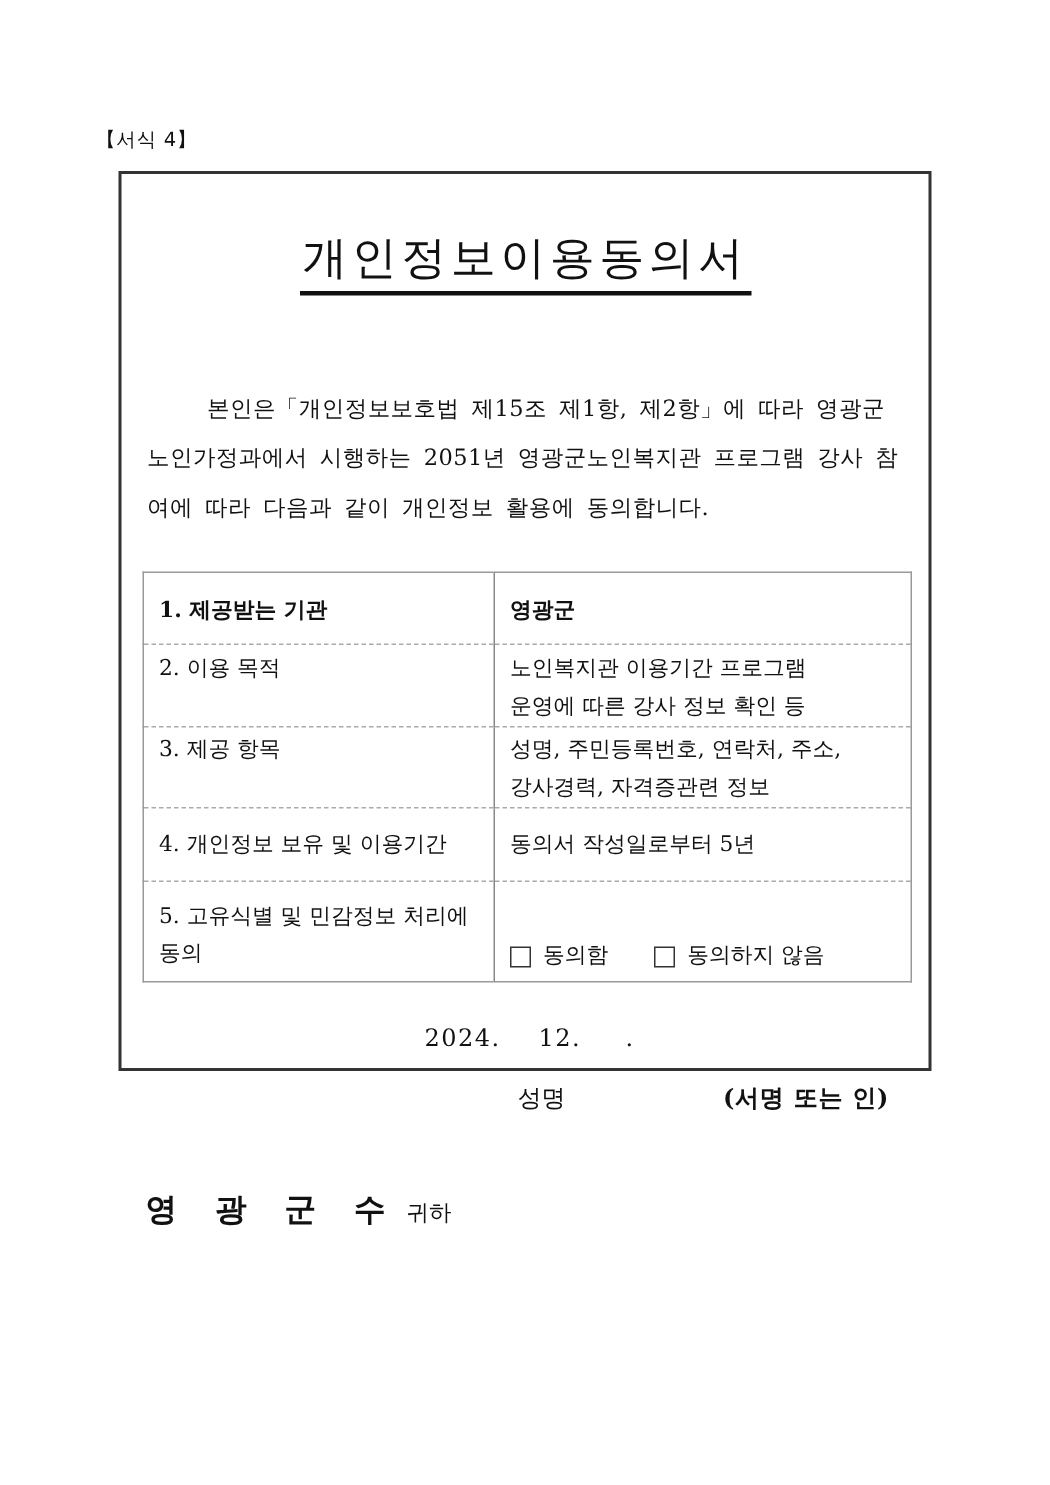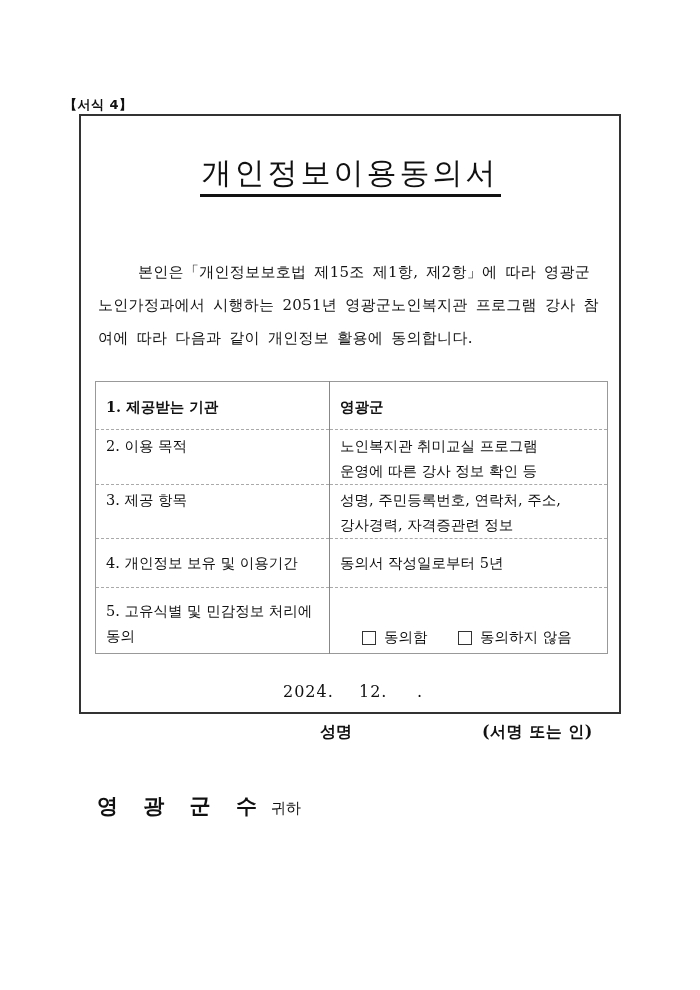--- a/index.html
+++ b/index.html
@@ -1,47 +1,47 @@
 <!DOCTYPE html>
 <html><head>
   <meta charset="utf-8">
   <style>
     html, body { margin: 0; padding: 0; background: #ffffff; }
     body { width: 700px; height: 990px; position: relative; overflow: hidden;
       font-family: "DejaVu Serif", "Liberation Serif", serif; color: #111; }
-    .form-tag { position: absolute; left: 64px; top: 96px; font-size: 13px;
-      font-family: "DejaVu Sans", "Liberation Sans", sans-serif; font-weight: bold; letter-spacing: 0.5px; }
+    .form-tag { position: absolute; left: 64px; top: 84px; font-size: 13px;
+      font-family: "DejaVu Sans", "Liberation Sans", sans-serif; font-weight: normal; letter-spacing: 0.5px; }
     .frame { position: absolute; left: 79px; top: 114px; width: 542px; height: 600px;
       border: 2px solid #333; box-sizing: border-box; }
     .title { position: absolute; left: 0; right: 0; top: 38px; text-align: center; }
     .title span { display: inline-block; font-family: "DejaVu Sans", "Liberation Sans", sans-serif;
       font-size: 30px; letter-spacing: 3px; font-weight: normal;
       border-bottom: 3px solid #111; padding: 0 2px 2px 2px; line-height: 38px; }
     .intro { position: absolute; left: 14px; right: 16px; top: 138px;
       font-size: 15px; line-height: 30px; text-align: justify; letter-spacing: 0.3px; word-spacing: 3px; }
     .intro p { margin: 3px; }
     .intro .indent { padding-left: 40px; }
     table.info { position: absolute; left: 14px; top: 265px; width: 513px;
       border-collapse: collapse; font-size: 14.5px; }
     table.info td { border: 1px dashed #aaa; padding: 0 10px; vertical-align: top; line-height: 25px; }
     table.info { border: 1px solid #999; }
     table.info td.label { width: 234px; border-right: 1px solid #888; }
     table.info tr.r1 td { height: 48px; padding-top: 12px; box-sizing: border-box; font-weight: bold; }
     table.info tr.r2 td { height: 51px; padding-top: 4px; box-sizing: border-box; }
     table.info tr.r3 td { height: 53px; padding-top: 3px; box-sizing: border-box; }
     table.info tr.r4 td { height: 49px; padding-top: 12px; box-sizing: border-box; }
     table.info tr.r5 td { height: 49px; padding-top: 11px; box-sizing: border-box; }
-    .cb { display: inline-flex; align-items: center; gap: 8px; margin-left: 22px; }
+    .cb { display: inline-flex; align-items: center; gap: 8px; }
     .box { display: inline-block; width: 12px; height: 12px; border: 1px solid #333; }
     .cb + .cb { margin-left: 26px; margin-top: 26px; }
     .date { position: absolute; left: 202px; top: 566px; font-size: 16px; letter-spacing: 1px; }
     .date span { display: inline-block; }
     .d-year { width: 76px; }
     .d-month { width: 58px; }
-    .sign-label { position: absolute; left: 239px; top: 606px; font-size: 16px; font-weight: bold; }
+    .sign-label { position: absolute; left: 264px; top: 606px; font-size: 16px; font-weight: normal; }
     .sign-note { position: absolute; left: 401px; top: 606px; font-size: 16px; font-weight: bold; letter-spacing: 0.5px; }
     .recipient { position: absolute; left: 16px; top: 676px; }
     .recipient .name { font-family: "DejaVu Sans", "Liberation Sans", sans-serif; font-size: 21px; font-weight: bold; letter-spacing: 9px; }
     .recipient .suffix { font-family: "DejaVu Sans", "Liberation Sans", sans-serif; font-size: 15px; }
   </style>
 </head>
 <body>
 
 <div class="form-tag">【서식 4】</div>
 
@@ -60,21 +60,21 @@
     <tbody>
         <tr class="r1">
       <td class="label">1. 제공받는 기관</td>
       <td>
         <div>영광군</div>
       </td>
     </tr>
     <tr class="r2">
       <td class="label">2. 이용 목적</td>
       <td>
-        <div>노인복지관 취미교실 프로그램</div>
+        <div>노인복지관 이용기간 프로그램</div>
         <div>운영에 따른 강사 정보 확인 등</div>
       </td>
     </tr>
     <tr class="r3">
       <td class="label">3. 제공 항목</td>
       <td>
         <div>성명, 주민등록번호, 연락처, 주소,</div>
         <div>강사경력, 자격증관련 정보</div>
       </td>
     </tr>

